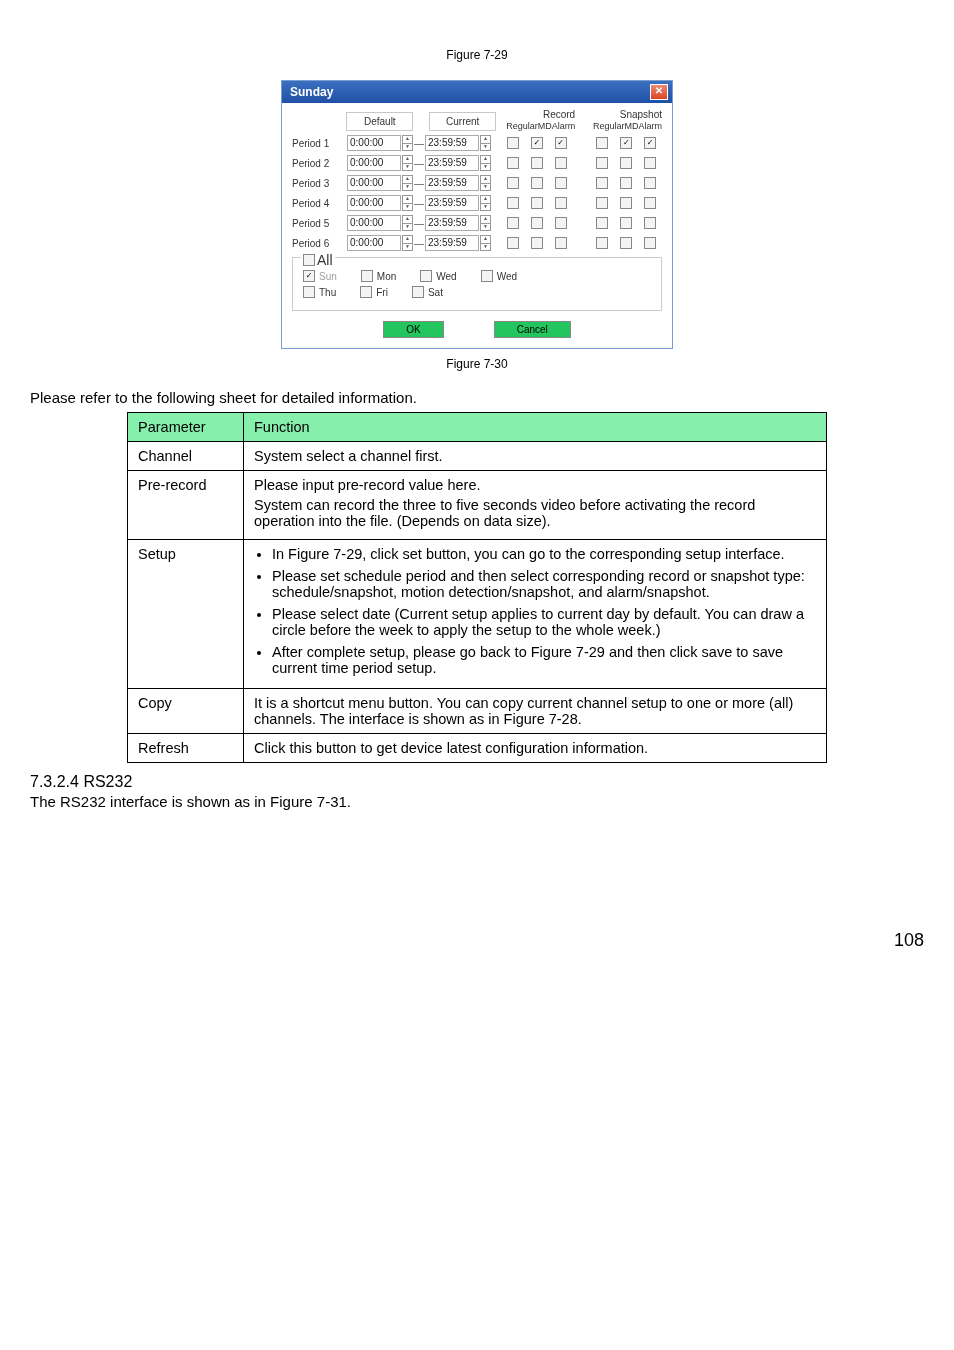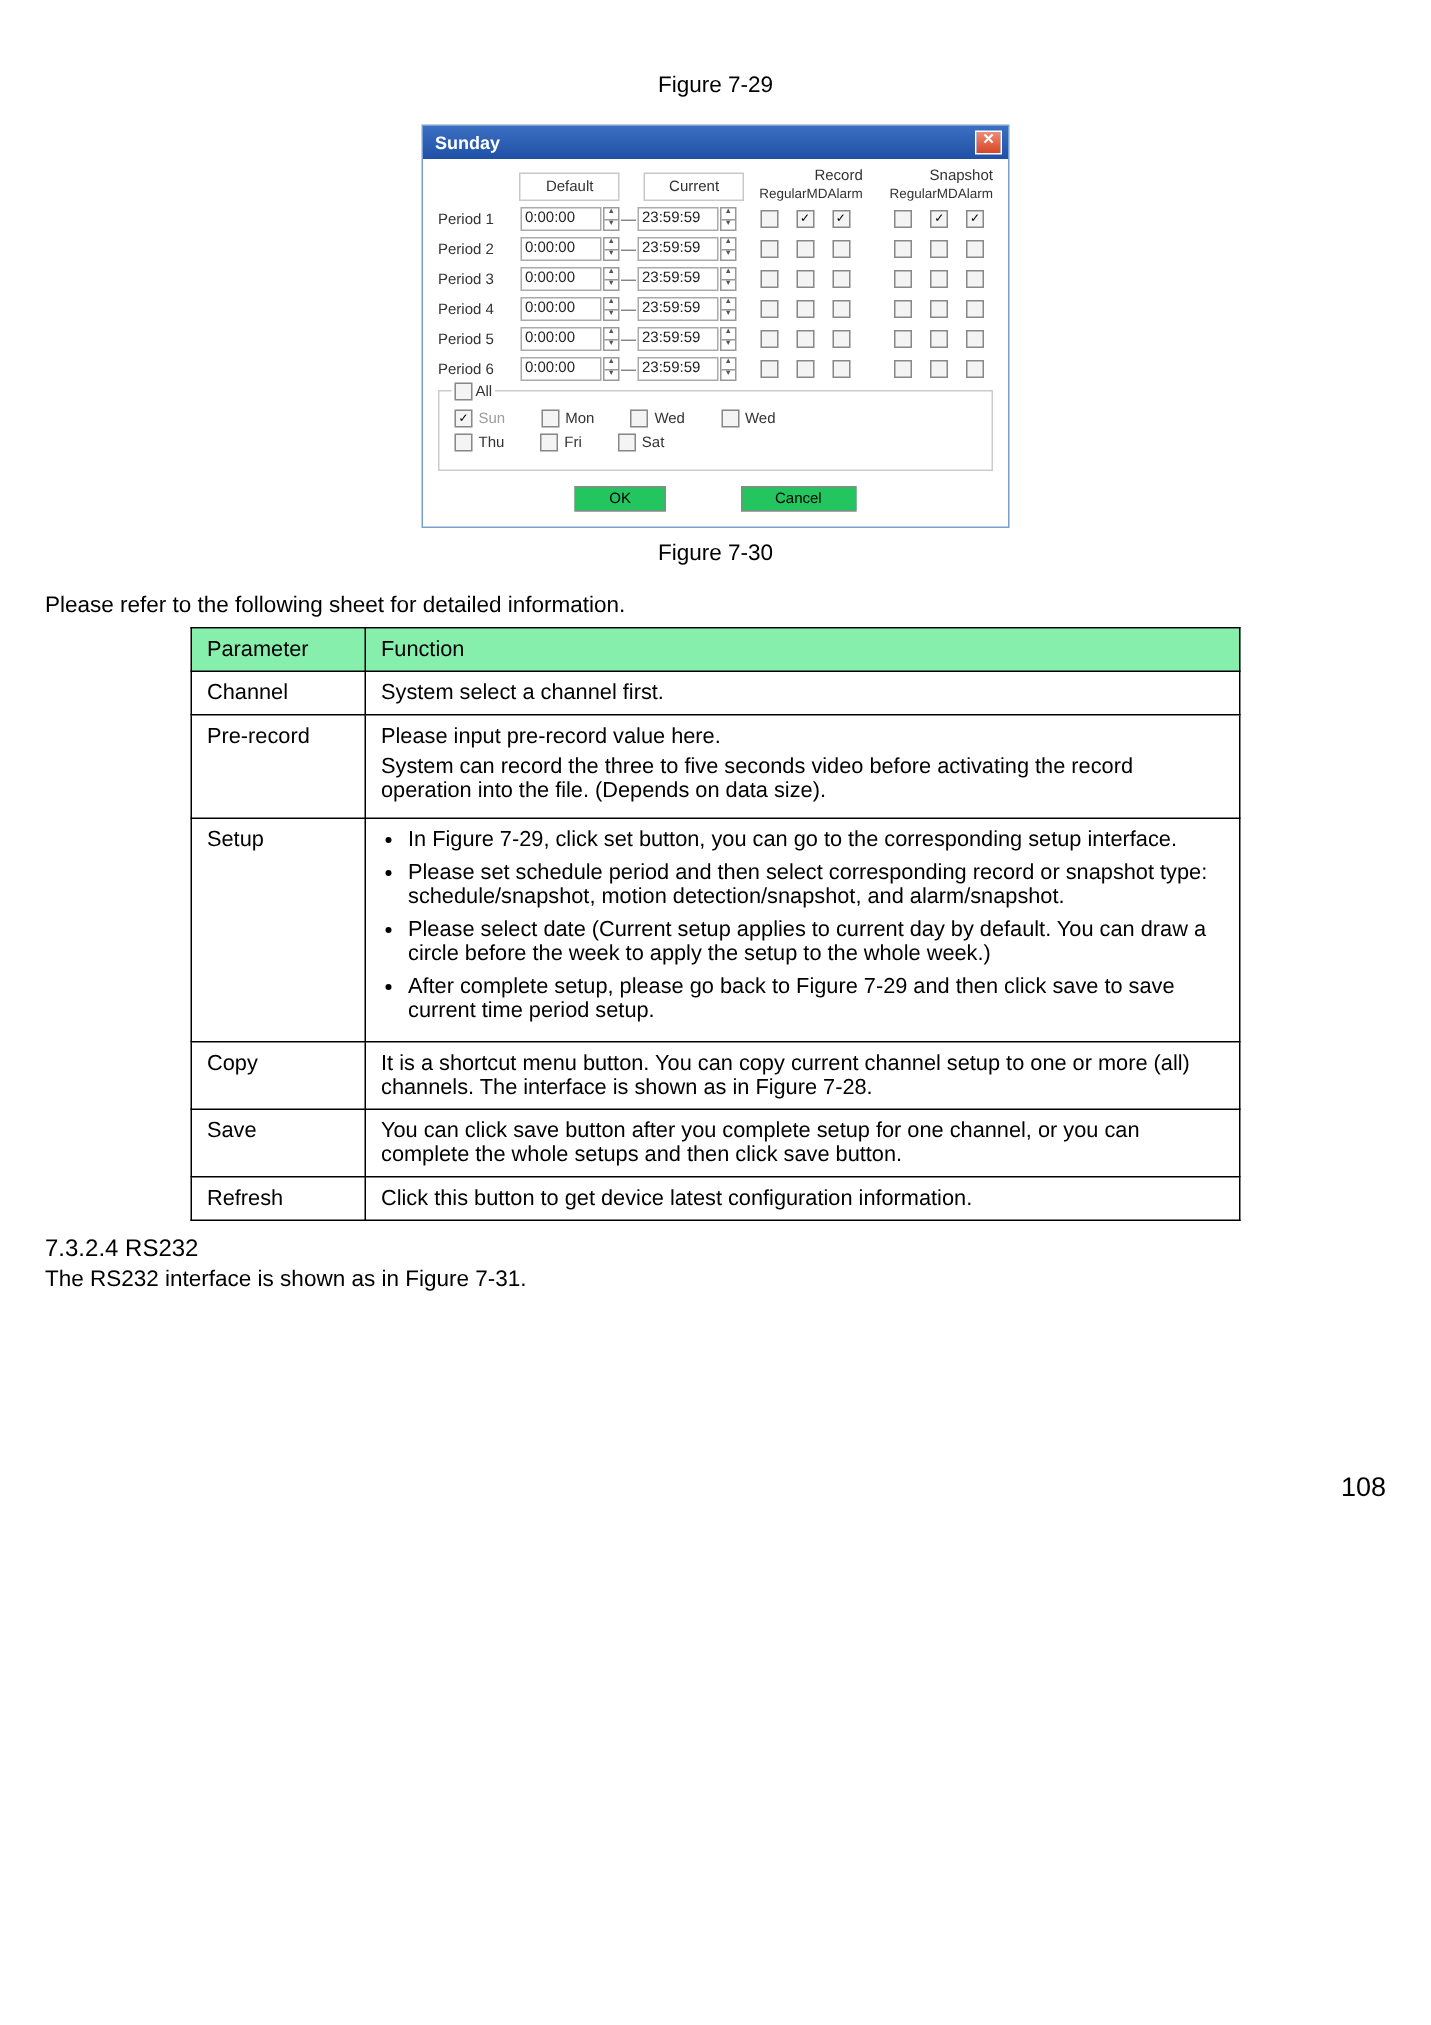--- a/index.html
+++ b/index.html
@@ -5,21 +5,21 @@
   body {
     font-family: Arial, sans-serif;
     margin: 0;
     padding: 40px 30px;
     width: 894px;
     font-size: 14px;
     color: #000;
   }
   .fig-caption {
     text-align: center;
-    font-size: 15px;
+    font-size: 12px;
     margin: 8px 0 18px 0;
   }
   .intro {
     font-size: 15px;
     margin: 4px 0 6px 0;
   }
   .section-head {
     font-size: 16px;
     margin: 10px 0 2px 0;
   }
@@ -165,21 +165,21 @@
   }
   .days-frame .legend {
     position: absolute;
     top: -6px;
     left: 8px;
     background: #fff;
     padding: 0 2px;
     display: flex;
     align-items: center;
     gap:2px;
-    font-size: 10px;
+    font-size: 14px;
     color:#333;
   }
   .day-row { display: flex; align-items: center; gap: 24px; margin: 4px 0; }
   .day-item { display: flex; align-items: center; gap: 4px; font-size:10px; color:#333;}
   .day-item.disabled { color:#9d9d9d; }
   .btn-row { text-align: center; margin-top: 10px; display: flex; justify-content: center; gap: 50px;}
   .dlg-btn {
     border: 1px solid #888;
     background: #22c55e;
     padding: 2px 22px;
@@ -509,24 +509,20 @@
         <li>Please select date (Current setup applies to current day by default. You can draw a circle before the week to apply the setup to the whole week.)</li>
         <li>After complete setup, please go back to Figure 7-29 and then click save to save current time period setup.</li>
       </ul>
     </td>
   </tr>
   <tr>
     <td>Copy</td>
     <td>It is a shortcut menu button. You can copy current channel setup to one or more (all) channels.  The interface is shown as in Figure 7-28.</td>
   </tr>
   <tr>
-    <td>Save</td>
-    <td>You can click save button after you complete setup for one channel, or you can complete the whole setups and then click save button.</td>
-  </tr>
-  <tr>
     <td>Refresh</td>
     <td>Click this button to get device latest configuration information.</td>
   </tr>
 </tbody>
     </table>
 </div>
 
 <div class="section-head">7.3.2.4  RS232</div>
 <div class="section-body">The RS232 interface is shown as in Figure 7-31.</div>
 

